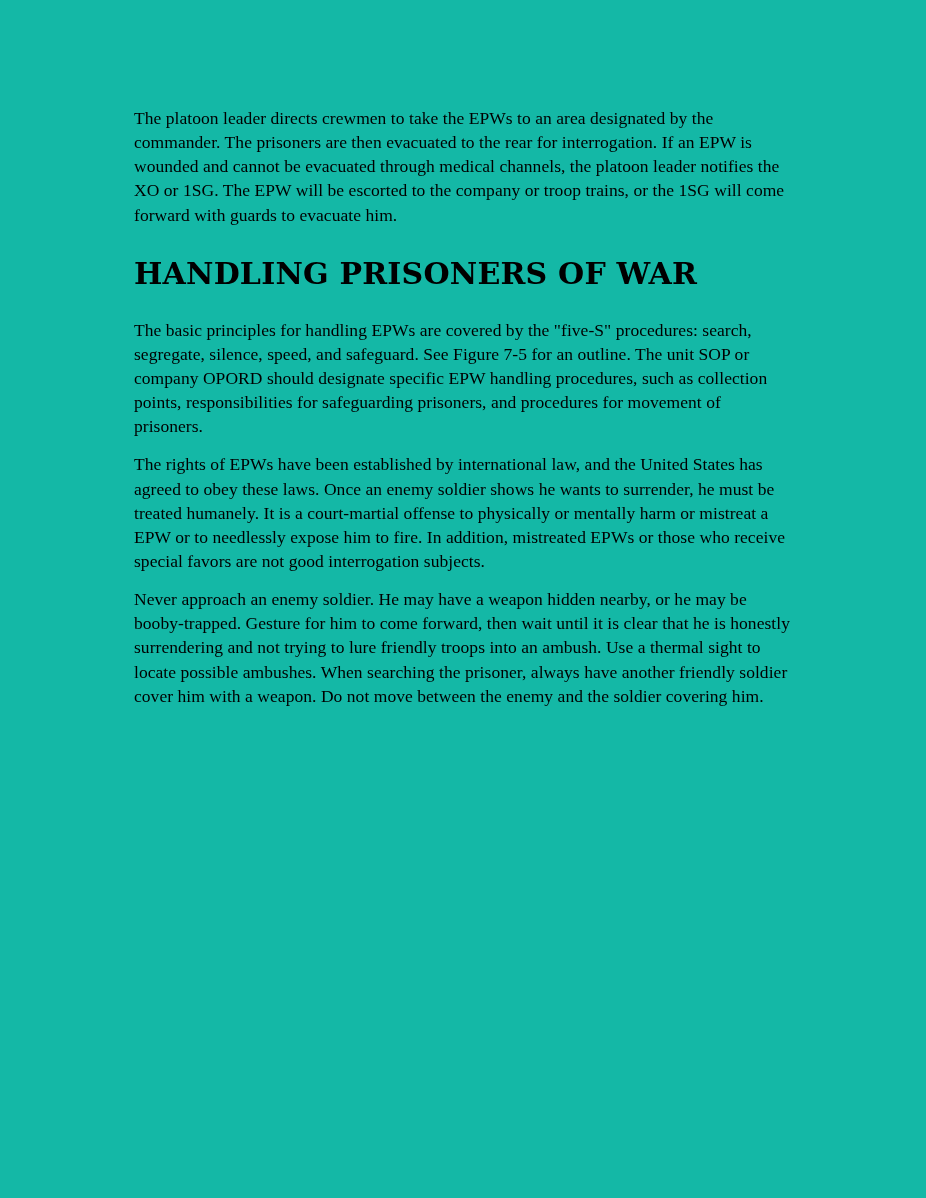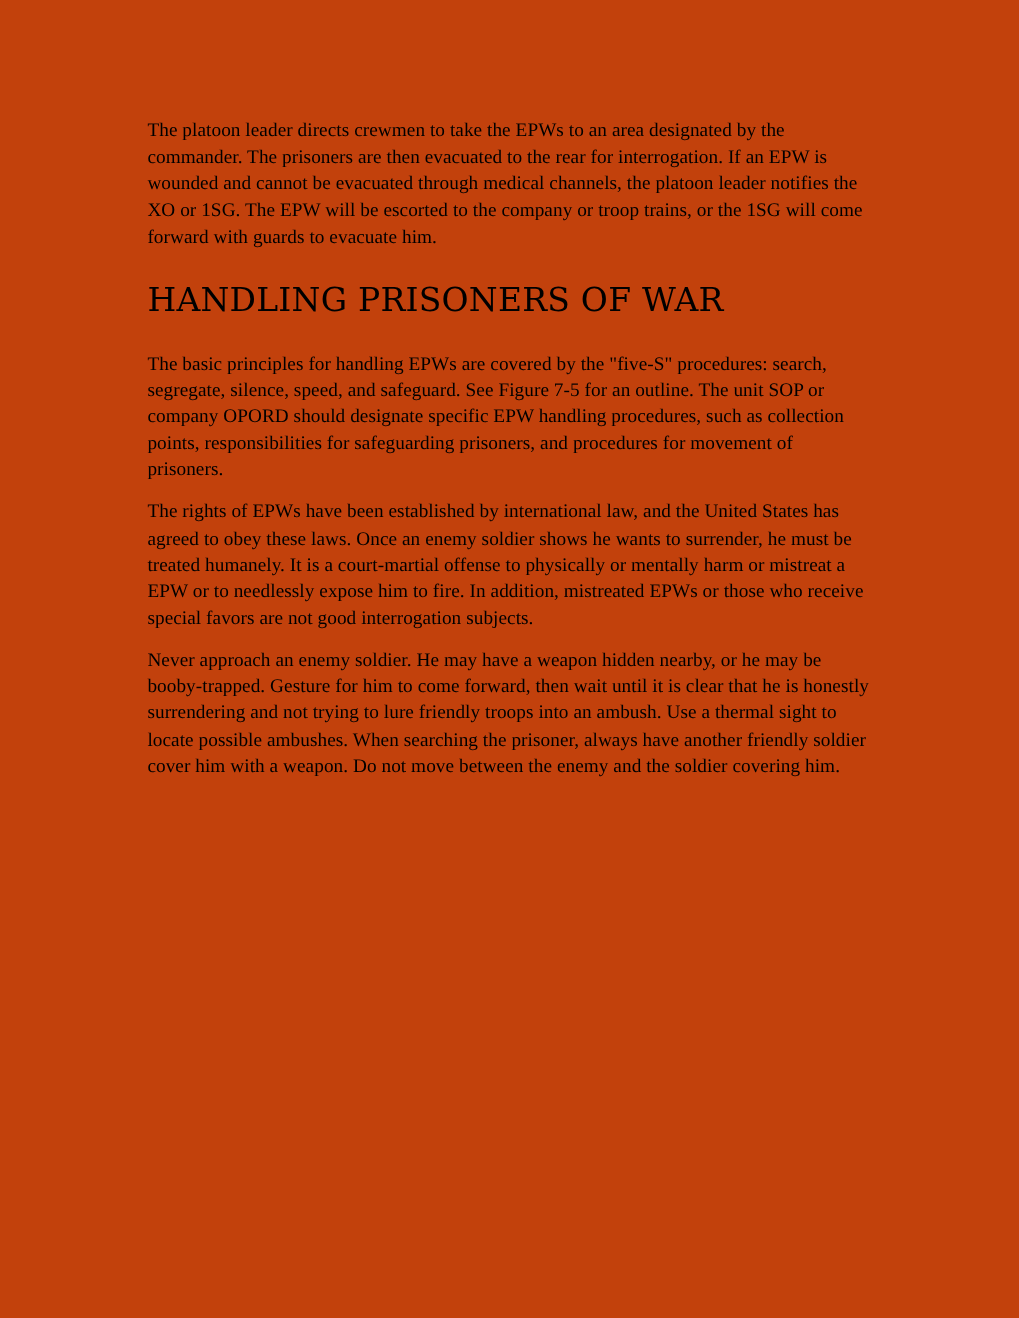--- a/index.html
+++ b/index.html
@@ -8,21 +8,21 @@
     background: #ffffff;
   }
   body {
     font-family: "Liberation Serif", serif;
     color: #000000;
   }
   .page {
     position: relative;
     width: 926px;
     height: 1198px;
-    background: #c2410c;
+    background: #14b8a6;
     box-sizing: border-box;
     overflow: hidden;
   }
   .content {
     position: absolute;
     left: 134px;
     top: 106px;
     width: 658px;
   }
   p.body-text {
@@ -31,21 +31,21 @@
     line-height: 1.38;
     text-align: left;
     letter-spacing: 0.05px;
   }
   p.body-text.first {
     margin-bottom: 30px;
   }
   h1.section-title {
     font-family: "DejaVu Serif", serif;
     font-size: 30px;
-    font-weight: normal;
+    font-weight: bold;
     letter-spacing: 0.2px;
     margin: 0 0 28px 0;
     line-height: 1.1;
   }
 </style>
 </head>
 <body>
 
 <div class="page">
   <div class="content">

